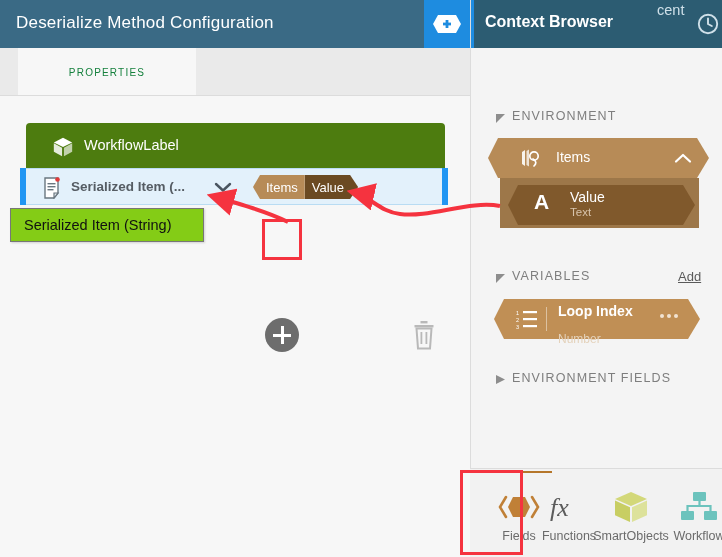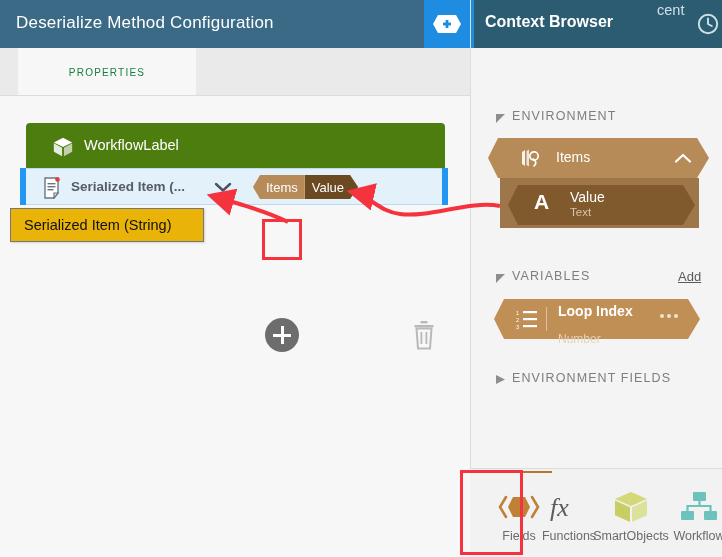--- a/index.html
+++ b/index.html
@@ -109,21 +109,21 @@
   }
   .chip-b {
     background: #6b4a22;
     clip-path: polygon(0 0, calc(100% - 8px) 0, 100% 50%, calc(100% - 8px) 100%, 0 100%);
     padding-right: 14px;
   }
 
   
   .tooltip {
     position: absolute; left: 10px; top: 208px; width: 194px; height: 34px;
-    background: #eab308; border: 1px solid #777777;
+    background: #84cc16; border: 1px solid #777777;
     display: flex; align-items: center; padding-left: 13px;
     font-size: 14.5px; color: #111111;
     box-shadow: 1px 1px 2px rgba(0,0,0,.15);
     z-index: 30;
   }
 
   
   .plus-hl {
     position: absolute; left: 262px; top: 219px; width: 40px; height: 41px;
     border: 3px solid #f5333f; z-index: 12;

